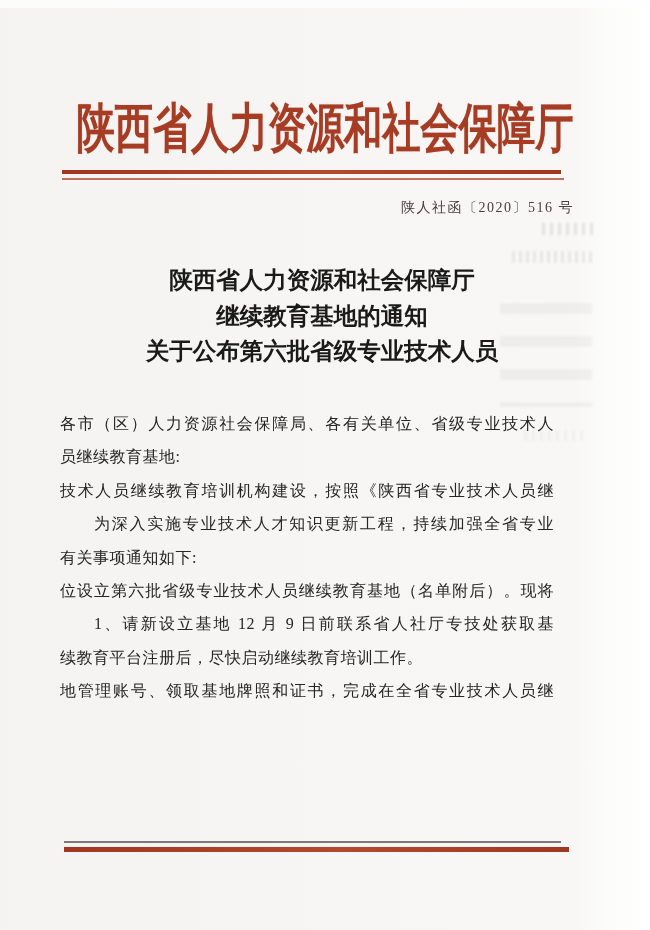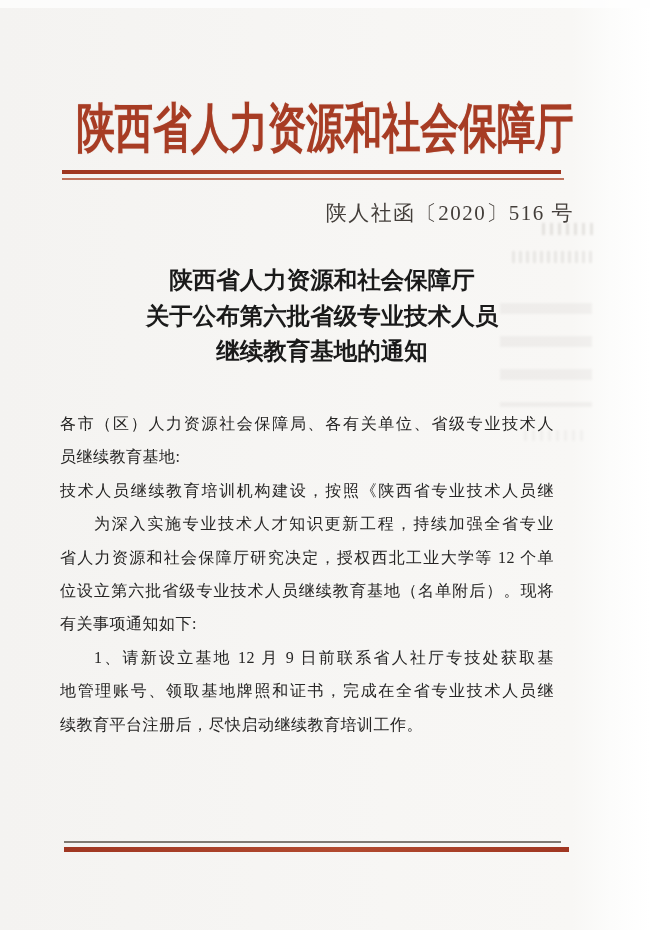--- a/index.html
+++ b/index.html
@@ -14,21 +14,21 @@
   .letterhead{
     position:absolute;top:100px;left:0;width:650px;text-align:center;
     font-size:49px;font-weight:bold;color:#a73c24;white-space:nowrap;
     transform:scaleX(0.78) scaleY(1.08);transform-origin:50% 0;line-height:1.1;
     text-shadow:0 0 1px rgba(167,60,36,.45);
   }
   .rule-thick{position:absolute;left:62px;top:170px;width:499px;height:4px;background:linear-gradient(90deg,#9e3620,#b14a30 50%,#9e3620);}
   .rule-thin{position:absolute;left:62px;top:178px;width:502px;height:2px;background:#b55a41;opacity:.85;}
   .doc-number{
     position:absolute;top:199px;right:76px;
-    font-size:21px;color:#433e3a;letter-spacing:1.5px;white-space:nowrap;
+    font-size:14px;color:#433e3a;letter-spacing:1.5px;white-space:nowrap;
   }
   .doc-title{
     position:absolute;top:263px;left:4px;width:636px;text-align:center;
     font-weight:bold;font-size:23.5px;line-height:35.5px;color:#1a1a1a;
   }
   .body-text{
     position:absolute;top:407px;left:60px;width:494px;
     font-size:16px;line-height:33.4px;color:#262524;letter-spacing:.5px;
   }
   .bl{text-align:justify;text-align-last:justify;}
@@ -58,35 +58,34 @@
 
   <div class="doc-number">陕人社函〔2020〕516 号</div>
 
   <div class="ghost ghost-1"></div>
   <div class="ghost ghost-2"></div>
   <div class="ghost ghost-3"></div>
   <div class="ghost ghost-4"></div>
 
   <div class="doc-title">
     <div>陕西省人力资源和社会保障厅</div>
+    <div>继续教育基地的通知</div>
     <div>关于公布第六批省级专业技术人员</div>
-    <div>继续教育基地的通知</div>
   </div>
 
   <div class="body-text">
     <div class="bl">各市（区）人力资源社会保障局、各有关单位、省级专业技术人</div>
     <div class="bl plain">员继续教育基地:</div>
 
     <div class="bl">技术人员继续教育培训机构建设，按照《陕西省专业技术人员继</div>
     <div class="bl ind">为深入实施专业技术人才知识更新工程，持续加强全省专业</div>
-    <div class="bl">省人力资源和社会保障厅研究决定，授权西北工业大学等 12 个单</div>
+    <div class="bl plain">有关事项通知如下:</div>
     <div class="bl">位设立第六批省级专业技术人员继续教育基地（名单附后）。现将</div>
-    <div class="bl plain">有关事项通知如下:</div>
 
     <div class="bl ind">1、请新设立基地 12 月 9 日前联系省人社厅专技处获取基</div>
+    <div class="bl plain">续教育平台注册后，尽快启动继续教育培训工作。</div>
     <div class="bl">地管理账号、领取基地牌照和证书，完成在全省专业技术人员继</div>
-    <div class="bl plain">续教育平台注册后，尽快启动继续教育培训工作。</div>
   </div>
 
   <div class="footer-thin"></div>
   <div class="footer-red"></div>
 
 </div>
 
 </body></html>

